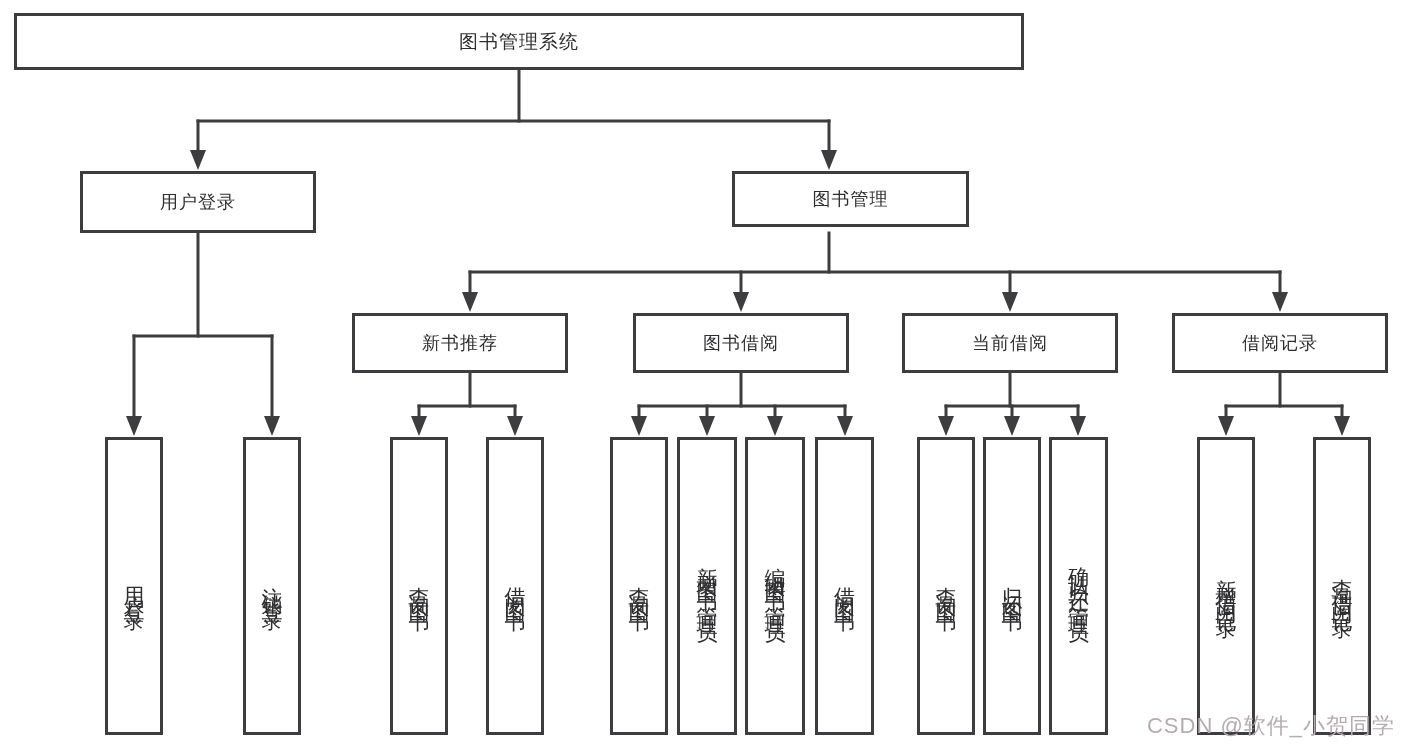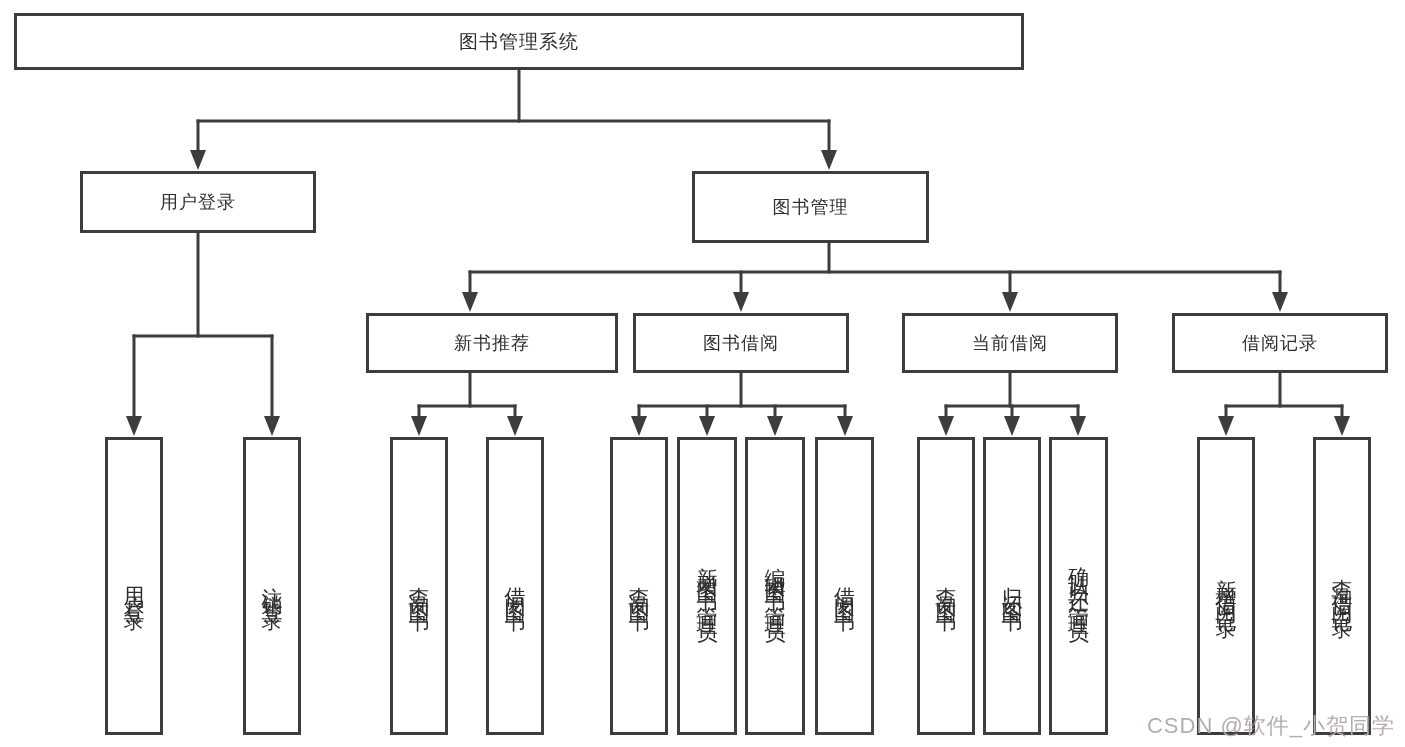--- a/index.html
+++ b/index.html
@@ -110,25 +110,25 @@
     </g>
   </svg>
 
   <div class="node h-node root-node" style="left:14px;top:13px;width:1010px;height:57px">
     <span>图书管理系统</span>
   </div>
 
   <div class="node h-node" style="left:80px;top:171px;width:236px;height:62px">
     <span>用户登录</span>
   </div>
-  <div class="node h-node" style="left:692px;top:171px;width:237px;height:72px">
+  <div class="node h-node" style="left:732px;top:171px;width:237px;height:56px">
     <span>图书管理</span>
   </div>
 
-  <div class="node h-node" style="left:366px;top:313px;width:252px;height:60px">
+  <div class="node h-node" style="left:352px;top:313px;width:216px;height:60px">
     <span>新书推荐</span>
   </div>
   <div class="node h-node" style="left:902px;top:313px;width:216px;height:60px">
     <span>当前借阅</span>
   </div>
   <div class="node h-node" style="left:633px;top:313px;width:216px;height:60px">
     <span>图书借阅</span>
   </div>
   <div class="node h-node" style="left:1172px;top:313px;width:216px;height:60px">
     <span>借阅记录</span>

